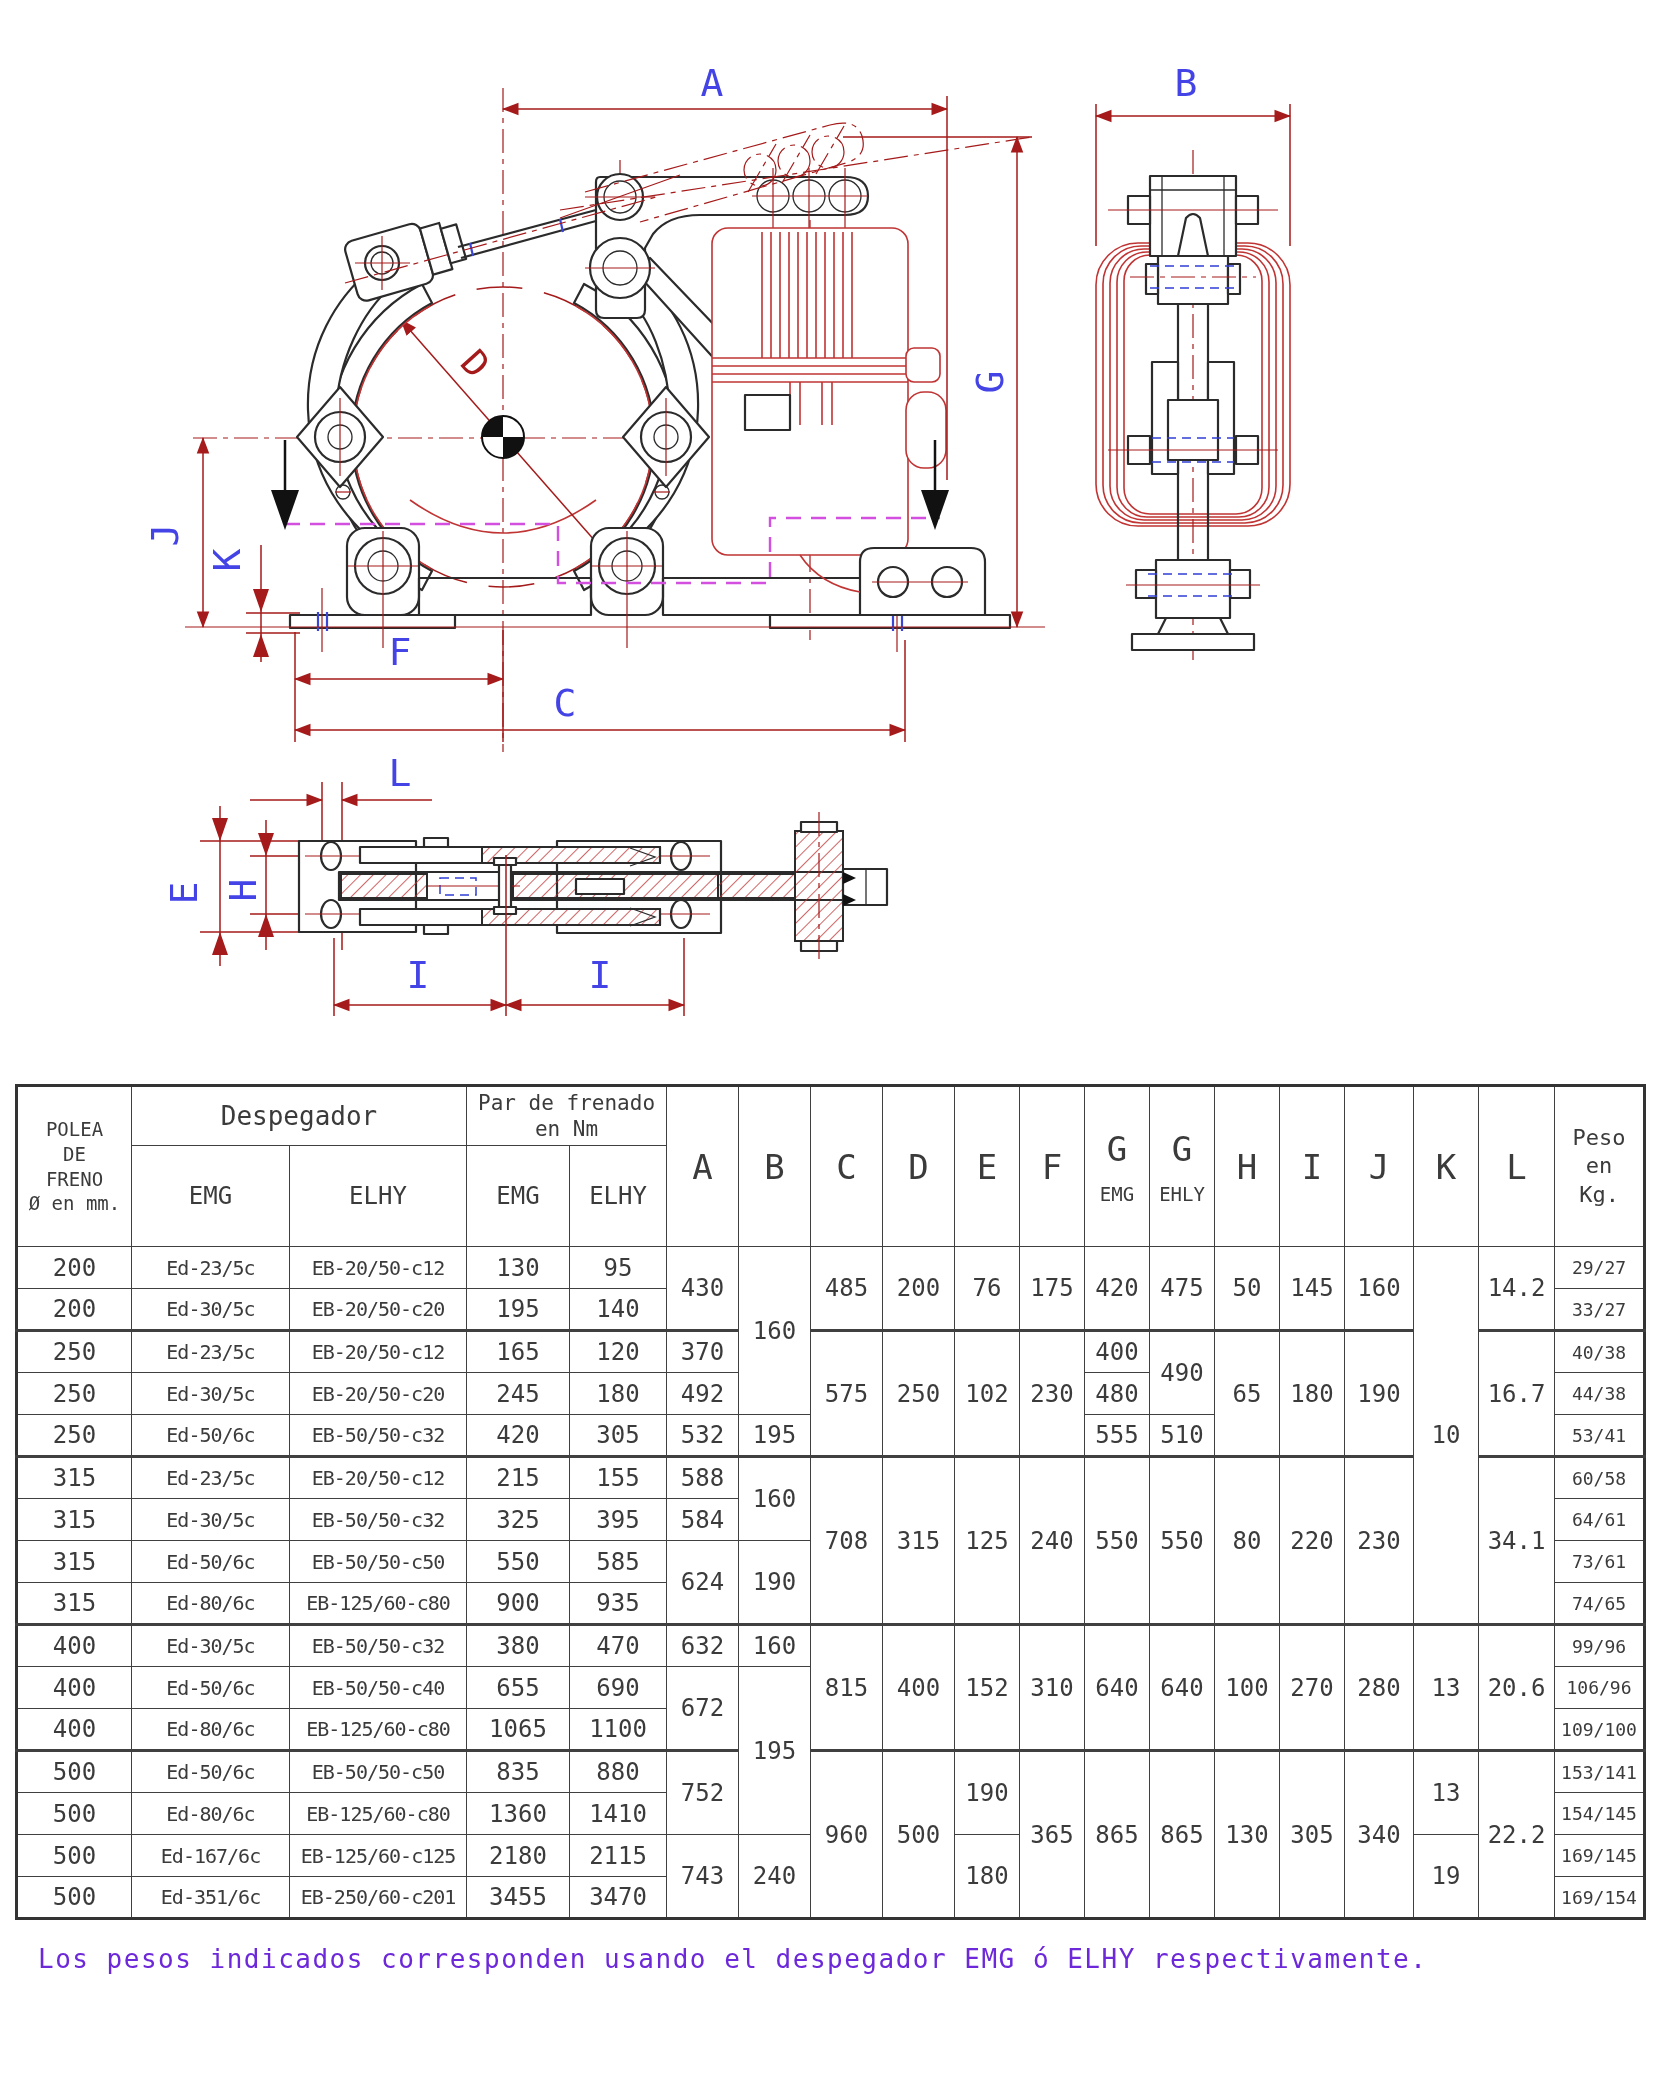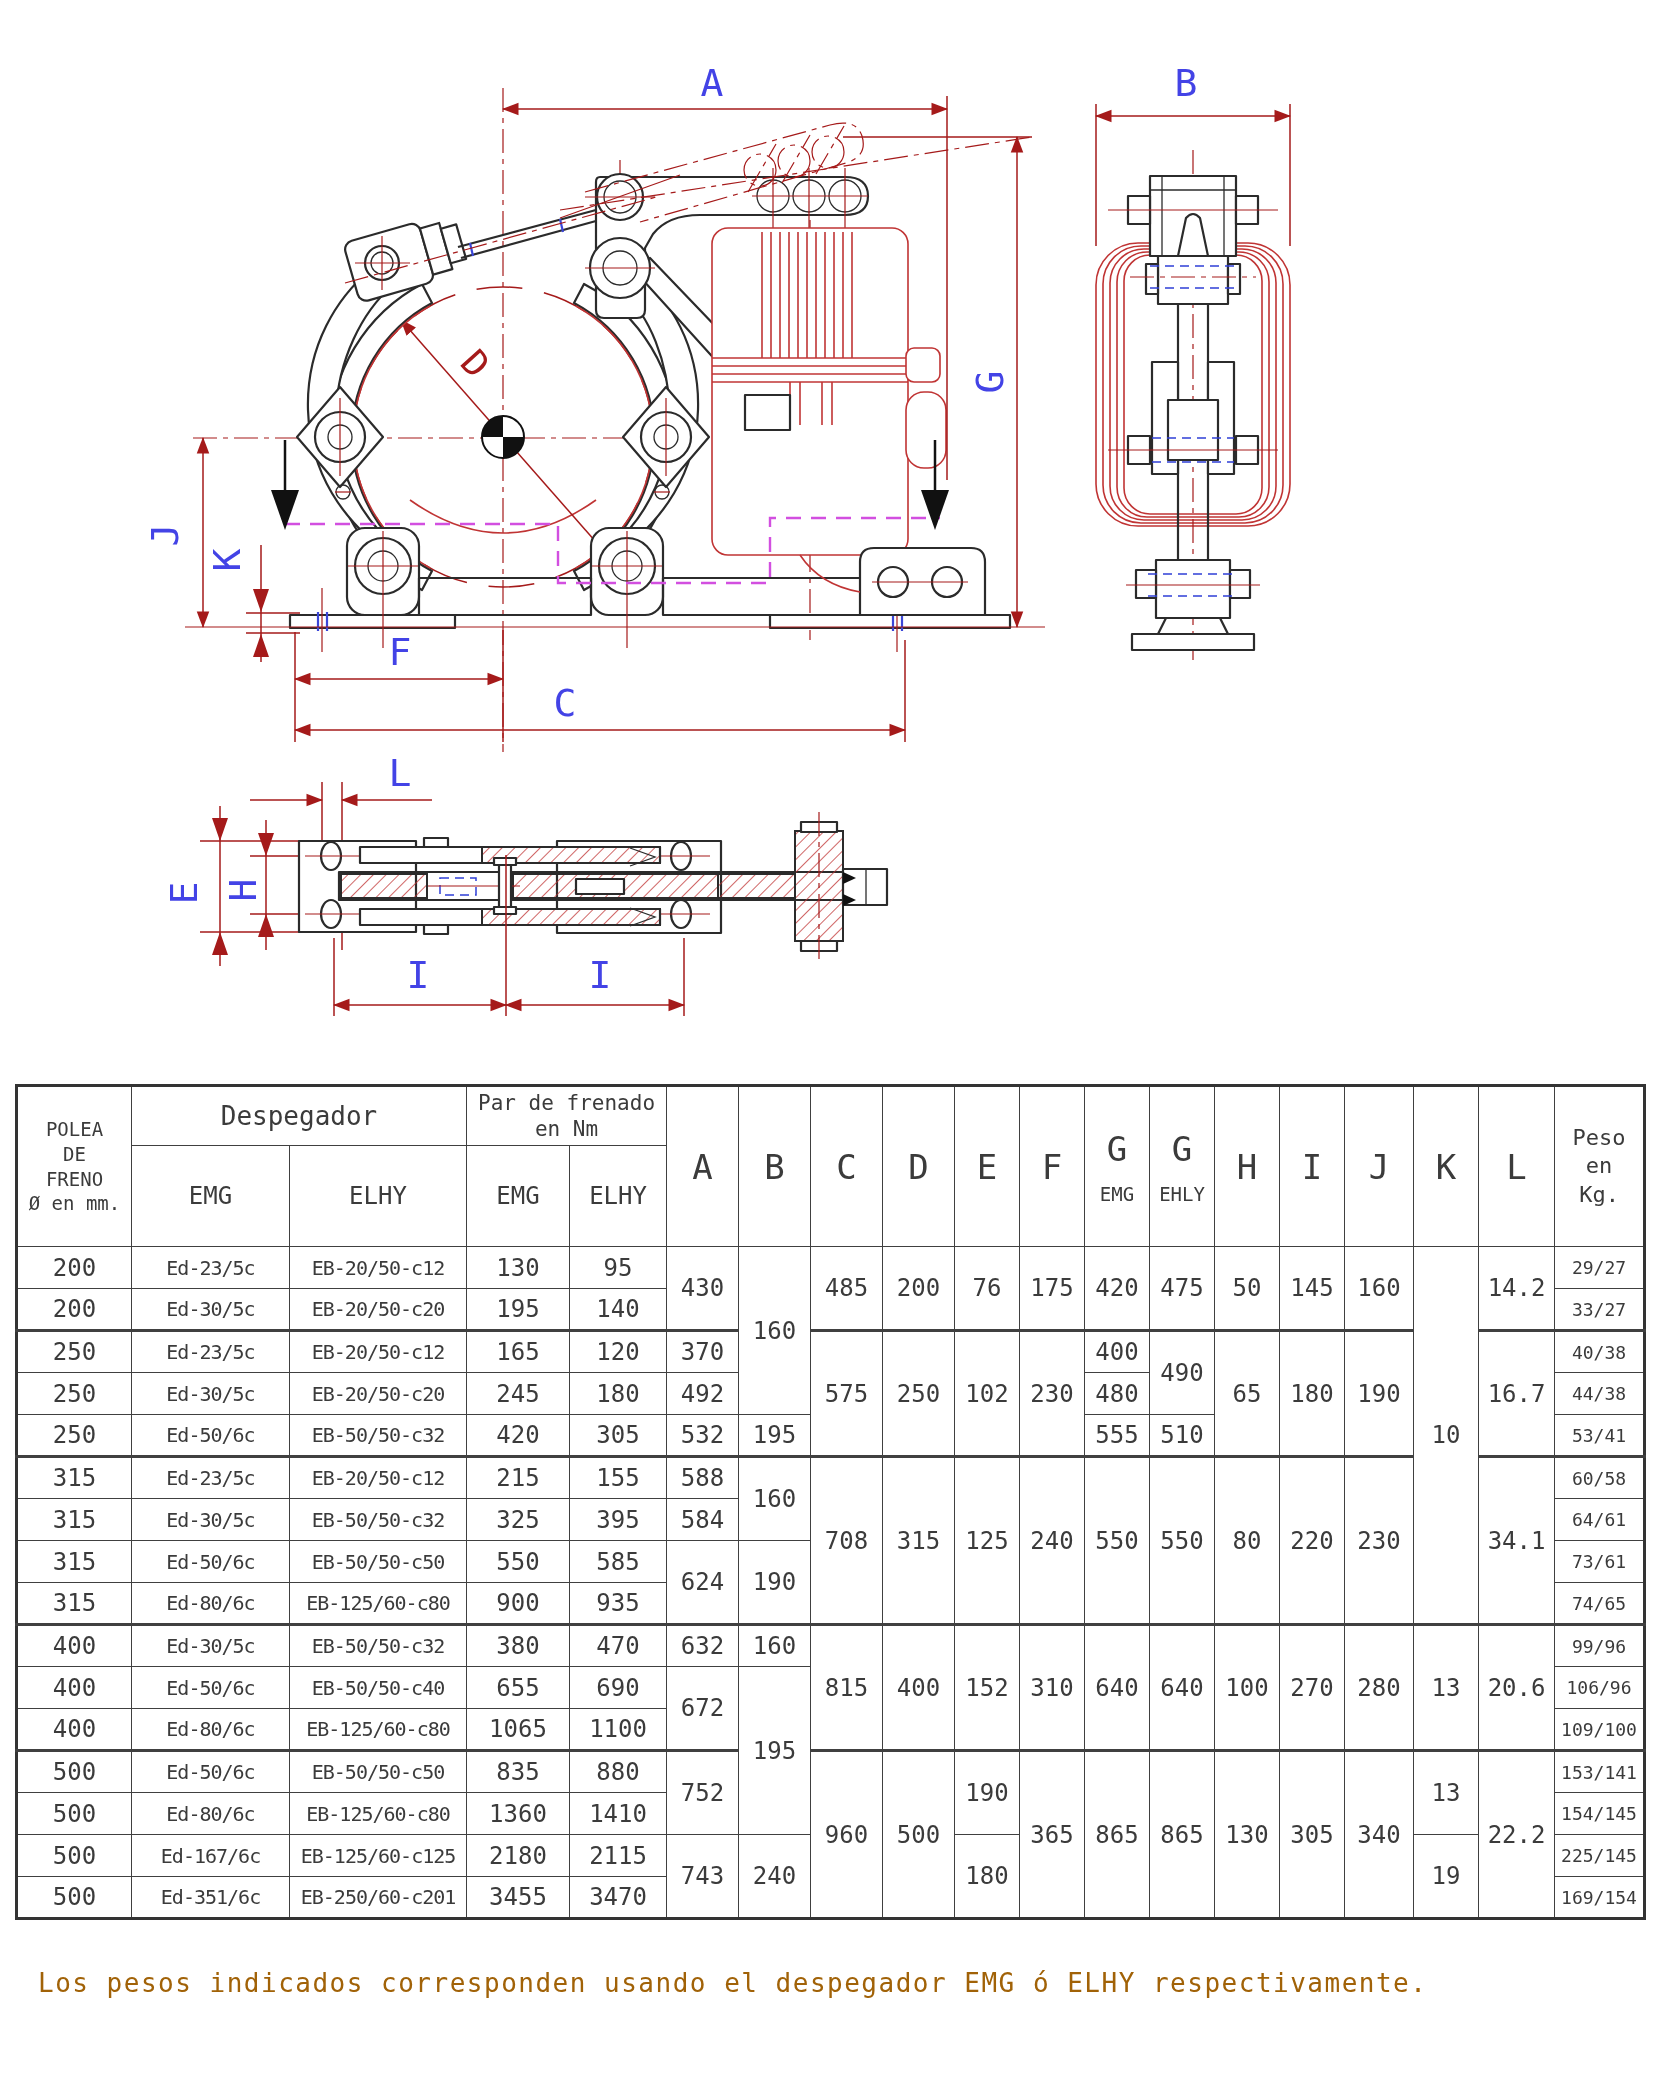--- a/index.html
+++ b/index.html
@@ -36,21 +36,21 @@
   tr.group td{border-top-width:3px;}
   .pre{white-space:pre-line;line-height:1.25;}
   .hletter{font-size:34px;}
   .hsub{font-size:19px;margin-top:14px;}
   .h1t{font-size:26px;}
   .h2t{font-size:24px;}
   .poleah{font-size:19px;line-height:1.3;}
   .pesoh{font-size:22px;line-height:1.3;margin-top:36px;}
   .gcell{display:flex;flex-direction:column;align-items:center;justify-content:center;}
   
-  .note{margin:48px 0 0 38px;font-size:26px;letter-spacing:1.5px;color:#a16207;
+  .note{margin:24px 0 0 38px;font-size:26px;letter-spacing:1.5px;color:#6d28d9;
         font-family:"DejaVu Sans Mono",monospace;}
 </style>
 </head>
 <body>
 
 <svg width="1657" height="1078" viewBox="0 0 1657 1078">
   <defs>
     <pattern id="hatch" width="9" height="9" patternUnits="userSpaceOnUse" patternTransform="rotate(45)">
       <line x1="0" y1="0" x2="0" y2="9" stroke="#c03434" stroke-width="1.5"></line>
     </pattern>
@@ -608,21 +608,21 @@
       <tr>
         <td>500</td>
         <td class="model">Ed-167/6c</td>
         <td class="model">EB-125/60-c125</td>
         <td>2180</td>
         <td>2115</td>
         <td rowspan="2">743</td>
         <td rowspan="2">240</td>
         <td rowspan="2">180</td>
         <td rowspan="2">19</td>
-        <td class="peso">225/145</td>
+        <td class="peso">169/145</td>
       </tr>
       <tr>
         <td>500</td>
         <td class="model">Ed-351/6c</td>
         <td class="model">EB-250/60-c201</td>
         <td>3455</td>
         <td>3470</td>
         <td class="peso">169/154</td>
       </tr>
     </tbody>

